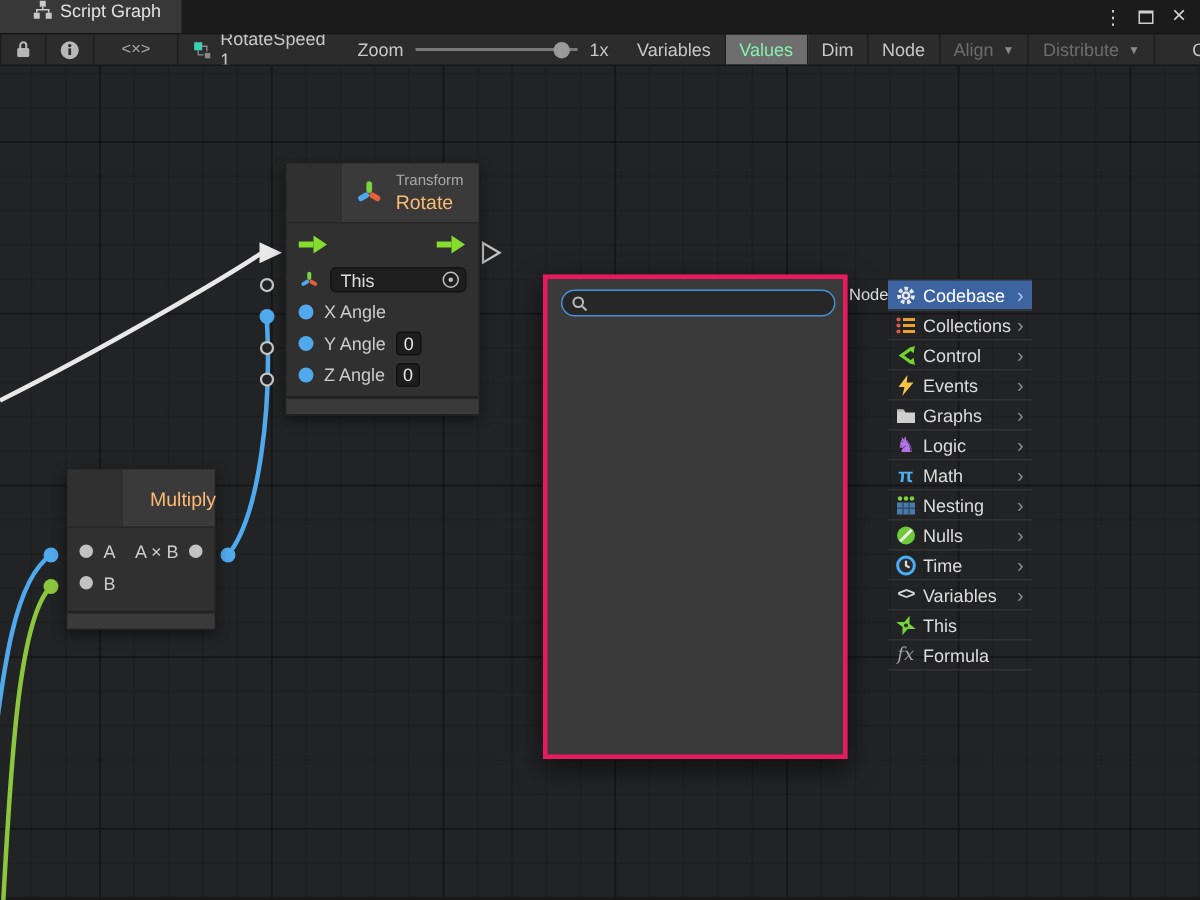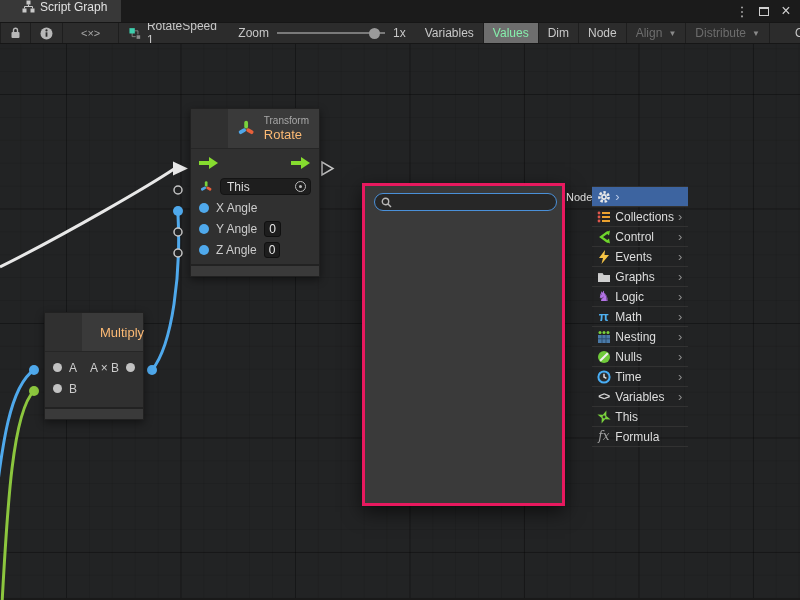--- a/index.html
+++ b/index.html
@@ -315,20 +315,21 @@
       </div>
       <div class="ffheader">Node</div>
       <div class="flist" id="ff-list">
           <div class="fitem sel">
     <span class="ficon">
               <svg width="14" height="14" viewBox="0 0 14 14">
                 <circle cx="7" cy="7" r="4.6" fill="none" stroke="#e8e8e8" stroke-width="2.6" stroke-dasharray="2.4 1.7"></circle>
                 <circle cx="7" cy="7" r="2.1" fill="none" stroke="#e8e8e8" stroke-width="1.6"></circle>
               </svg>
             </span>
+    <span class="flabel2">Codebase</span>
     <span class="fchev">›</span>
   </div>
           <div class="fitem">
     <span class="ficon">
               <svg width="14" height="14" viewBox="0 0 14 14">
                 <circle cx="2" cy="3" r="1.4" fill="#e2574c"></circle>
                 <rect x="5" y="2" width="8" height="2" fill="#eaa12f"></rect>
                 <circle cx="2" cy="7" r="1.4" fill="#e2574c"></circle>
                 <rect x="5" y="6" width="8" height="2" fill="#eaa12f"></rect>
                 <circle cx="2" cy="11" r="1.4" fill="#e2574c"></circle>

